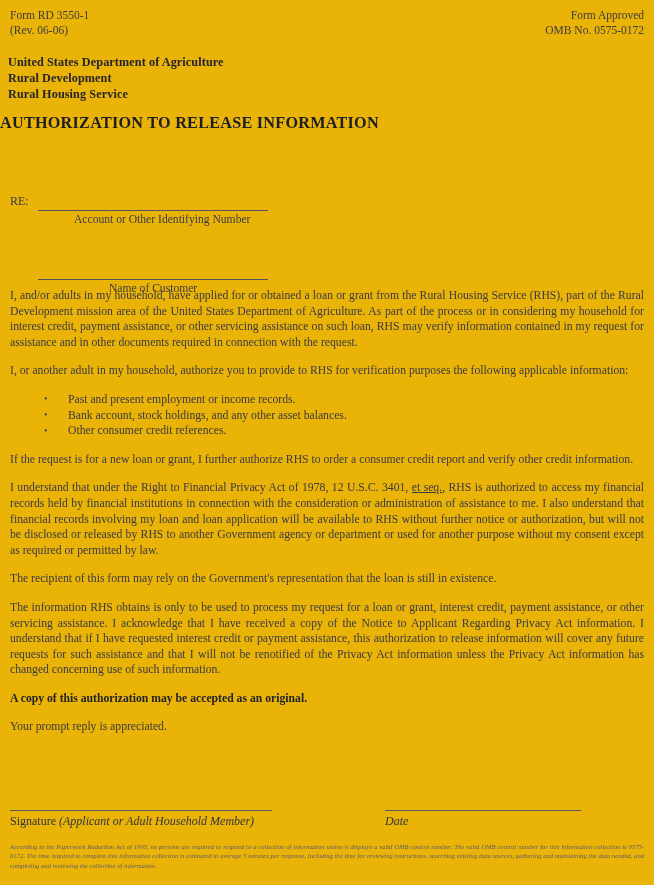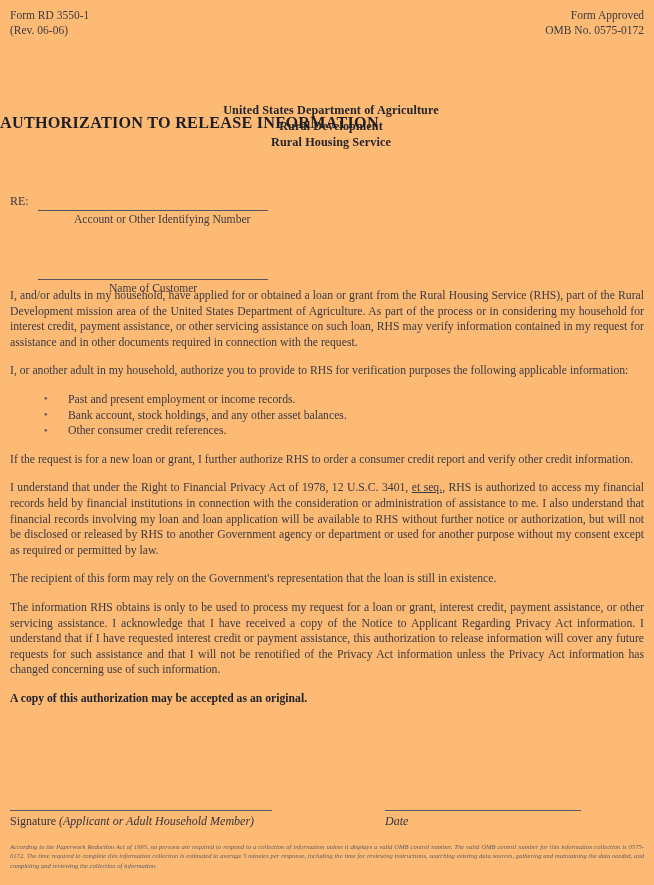--- a/index.html
+++ b/index.html
@@ -14,21 +14,21 @@
     position: relative;
     overflow: hidden;
     font-family: "Liberation Serif", "DejaVu Serif", serif;
     color: #33333a;
     -webkit-font-smoothing: antialiased;
   }
 
   .page {
     position: absolute;
     inset: 0;
-    background: #fdba74;
+    background: #eab308;
   }
 
   
   .hdr {
     position: absolute;
     top: 8px;
     left: 10px;
     right: 10px;
     display: flex;
     justify-content: space-between;
@@ -39,27 +39,25 @@
   }
   .hdr-left, .hdr-right { white-space: nowrap; }
   .hdr-right { text-align: right; }
 
   
   .agency {
     position: absolute;
     top: 54px;
     left: 8px;
     right: 0;
-    text-align: center;
     font-weight: bold;
     font-size: 12.2px;
     line-height: 16.2px;
     color: #24242c;
     letter-spacing: .1px;
-    margin-top: 48px;
   }
 
   .doc-title {
     position: absolute;
     top: 114px;
     left: 0;
     right: 0;
     text-align: left;
     font-weight: bold;
     font-size: 16.2px;
@@ -214,20 +212,21 @@
 
     <p><span>I understand that under the Right to Financial Privacy Act of 1978, 12 U.S.C. 3401, </span><span class="u">et seq.</span><span>, RHS is authorized to access my financial records held by financial institutions in connection with the consideration or administration of assistance to me.  I also understand that financial records involving my loan and loan application will be available to RHS without further notice or authorization, but will not be disclosed or released by RHS to another Government agency or department or used for another purpose without my consent except as required or permitted by law.</span></p>
 
 
     <p>The recipient of this form may rely on the Government's representation that the loan is still in existence.</p>
 
     <p>The information RHS obtains is only to be used to process  my request for a loan or grant, interest credit, payment assistance, or other servicing assistance.  I acknowledge that I have received  a copy of the Notice to Applicant Regarding Privacy Act information.  I understand that if I have requested interest credit or payment assistance, this authorization to release information will cover any future requests for such assistance and that I will not be renotified of the Privacy Act information unless the Privacy Act information has changed concerning use of such information.</p>
 
     <p class="strong">A copy of this authorization may be accepted as an original.</p>
 
+    <p class="last">Your prompt reply is appreciated.</p>
 
   </div>
 
   <div>
     <span class="sigline" style="left:10px; top:810px; width:262px;"></span>
     <span class="sigcap" style="left:10px; top:814px;"><span>Signature </span><i>(Applicant or Adult Household Member)</i></span>
 
     <span class="sigline" style="left:385px; top:810px; width:196px;"></span>
     <span class="sigcap" style="left:385px; top:814px;font-style:italic;">Date</span>
   </div>

